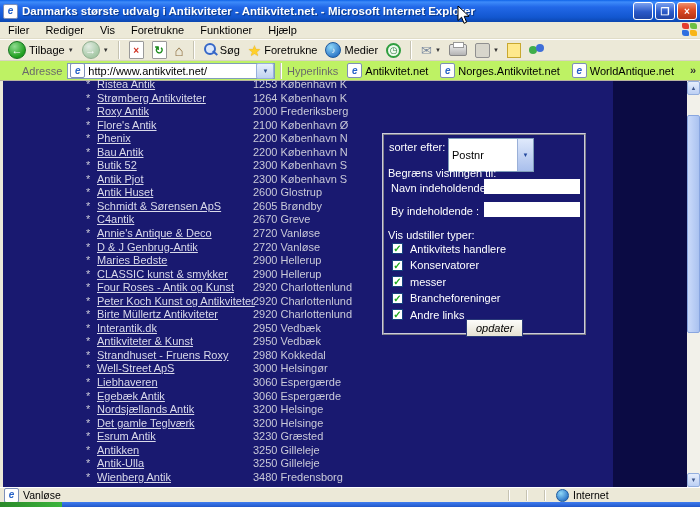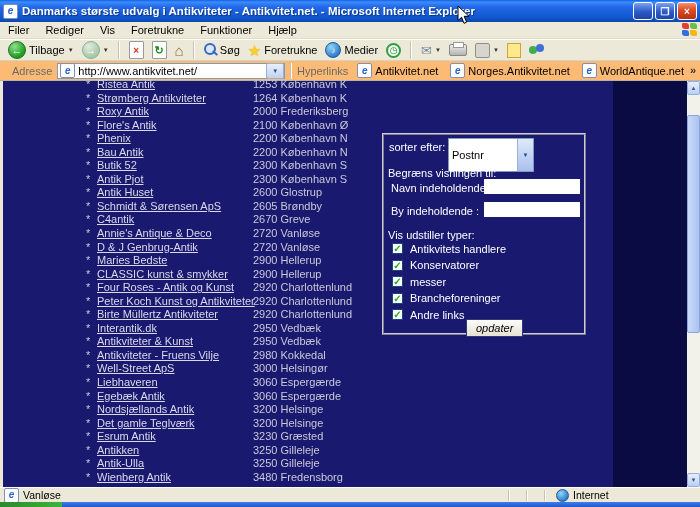--- a/index.html
+++ b/index.html
@@ -61,22 +61,22 @@
   .printer{width:16px;height:10px;background:linear-gradient(#ececec,#b4b4b4);border:1px solid #888;border-radius:2px;position:relative;}
   .printer i{position:absolute;left:3px;top:-3px;width:9px;height:4px;background:#fff;border:1px solid #999;}
   .graybox{width:13px;height:13px;background:#d8d6cc;border:1px solid #909090;border-radius:2px;}
   .notes{width:12px;height:13px;background:#ffe98c;border:1px solid #c8a830;}
   .msn{position:relative;width:16px;height:14px;}
   .msn i{position:absolute;width:8px;height:8px;border-radius:50%;}
   .msn i:nth-child(1){left:0;top:3px;background:#3fae4a;}
   .msn i:nth-child(2){left:7px;top:1px;background:#3f6fd8;}
 
   
-  .addrbar{top:61px;height:20px;background:#fdba74;border-bottom:1px solid #b8b4a0;
-    display:flex;align-items:center;padding:0 12px;gap:5px;color:#6a6a6a;}
+  .addrbar{top:61px;height:20px;background:#bef264;border-bottom:1px solid #b8b4a0;
+    display:flex;align-items:center;padding:0 22px;gap:5px;color:#6a6a6a;}
   .addr-field{width:352px;height:16px;background:#fff;border:1px solid #7f9db9;display:flex;
     align-items:center;gap:3px;padding-left:2px;box-sizing:border-box;color:#000;}
   .addr-drop{margin-left:auto;width:16px;height:14px;background:linear-gradient(#e8f0fc,#c0d2f0);
     border:1px solid #96b0dc;border-radius:2px;display:flex;align-items:center;justify-content:center;
     color:#2a4a8a;font-size:6px;}
   .asep{width:1px;height:16px;background:#c6c3b2;border-right:1px solid #fff;}
   .hlinks{display:flex;align-items:center;gap:4px;color:#000;}
   .hlink{display:flex;align-items:center;gap:3px;padding:0 4px;}
   .overflow{position:absolute;right:4px;top:3px;color:#333;font-weight:bold;}
 
@@ -402,21 +402,21 @@
       </div>
 
       <div class="lrow">
         <span class="bullet">*</span>
         <a>Antikviteter &amp; Kunst</a>
         <span class="postal">2950 Vedbæk</span>
       </div>
 
       <div class="lrow">
         <span class="bullet">*</span>
-        <a>Antikviteter - Fruens Vilje</a>
+        <a>Strandhuset - Fruens Roxy</a>
         <span class="postal">2980 Kokkedal</span>
       </div>
 
       <div class="lrow">
         <span class="bullet">*</span>
         <a>Well-Street ApS</a>
         <span class="postal">3000 Helsingør</span>
       </div>
 
       <div class="lrow">

